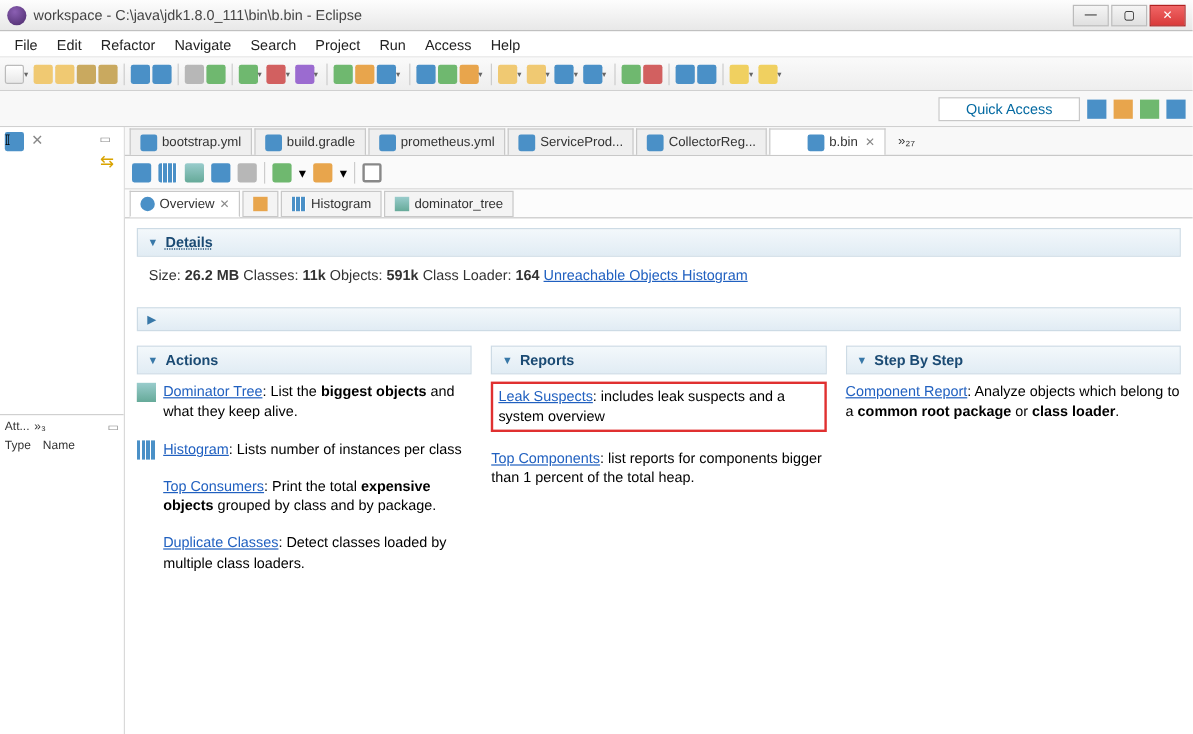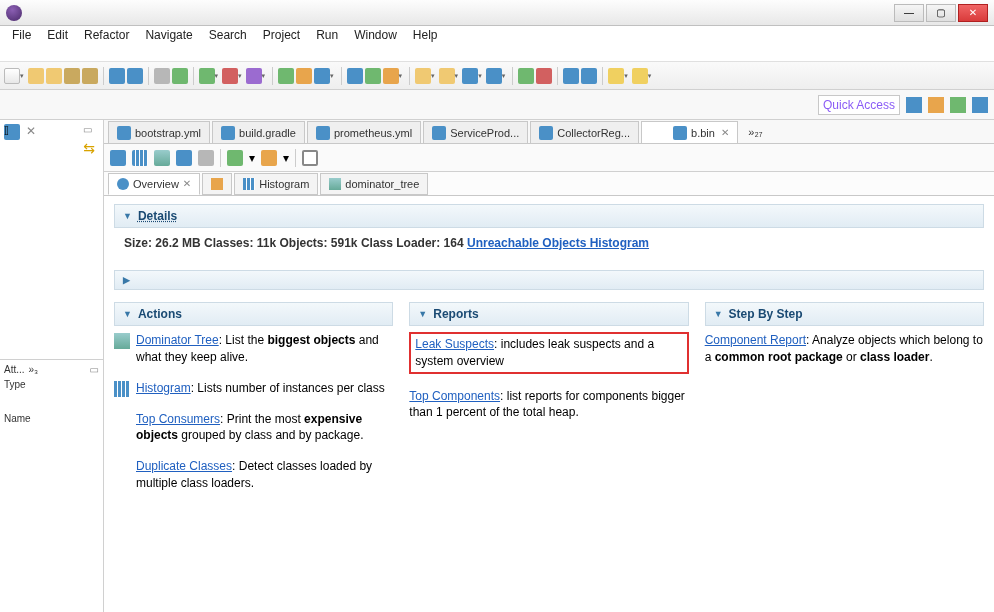--- a/index.html
+++ b/index.html
@@ -5,42 +5,42 @@
 * { box-sizing: border-box; margin: 0; padding: 0; font-family: "Segoe UI", Tahoma, sans-serif; }
 body { font-size: 12px; background: #fff; width: 994px; height: 612px; overflow: hidden; position: relative; }
 
 .titlebar { height: 26px; background: linear-gradient(#fdfdfd,#e8e8e8); border-bottom: 1px solid #c0c0c0; display: flex; align-items: center; padding: 0 6px; }
 .titlebar .app-icon { width: 16px; height: 16px; background: radial-gradient(circle at 40% 30%, #8b5fb3, #4a2a6a); border-radius: 50%; margin-right: 6px; }
 .titlebar .title { color: #444; }
 .titlebar .spacer { flex: 1; }
 .titlebar .winbtn { width: 30px; height: 18px; margin-left: 2px; display: inline-flex; align-items: center; justify-content: center; border: 1px solid #bbb; background: linear-gradient(#f5f5f5,#e0e0e0); font-size: 10px; }
 .titlebar .winbtn.close { background: linear-gradient(#f06565,#d93b3b); color: #fff; border-color: #b02020; }
 
-.menubar { height: 36px; display: flex; align-items: flex-start; padding: 0 4px; border-bottom: 1px solid #e0e0e0; }
+.menubar { height: 22px; display: flex; align-items: flex-end; padding: 0 4px; border-bottom: 1px solid #e0e0e0; }
 .menubar span { padding: 2px 8px; color: #222; }
 
 .toolbar { height: 28px; background: linear-gradient(#fafafa,#eeeeee); border-bottom: 1px solid #d0d0d0; display: flex; align-items: center; padding: 0 4px; gap: 2px; }
 .toolbar .icon { width: 16px; height: 16px; display: inline-block; border-radius: 2px; }
 .toolbar .sep { width: 1px; height: 18px; background: #ccc; margin: 0 3px; }
 .toolbar .drop { font-size: 7px; color: #666; margin-left: -2px; margin-right: 2px; }
 
 .quickbar { height: 30px; border-bottom: 1px solid #d0d0d0; display: flex; align-items: center; justify-content: flex-end; padding-right: 6px; gap: 6px; background: #f8f8f8; }
-.quickbar .qa { border: 1px solid #c8c8c8; padding: 2px 4px; background: #fff; color: #8b5cf6; text-align: center; }
+.quickbar .qa { border: 1px solid #c8c8c8; padding: 2px 22px; background: #fff; color: #0369a1; text-align: center; }
 
 .content { display: flex; height: calc(100% - 106px); }
 
 .leftcol { width: 104px; border-right: 1px solid #d0d0d0; display: flex; flex-direction: column; }
 .leftcol .pane1 { height: 240px; border-bottom: 1px solid #d0d0d0; padding: 4px; background: #fff; position: relative; }
 .leftcol .pane1 .tabicons { display: flex; gap: 6px; margin-bottom: 4px; }
 .leftcol .pane1 .tabicons span { width: 16px; height: 16px; display: inline-block; }
 .leftcol .pane1 .reficon { position: absolute; top: 20px; right: 8px; color: #d9a300; font-size: 14px; }
 .leftcol .pane2 { flex: 1; padding: 4px; background: #fff; }
 .leftcol .pane2 .tabicons { display: flex; gap: 4px; margin-bottom: 4px; }
 .leftcol .pane2 .tabicons .tab { font-size: 10px; color: #333; }
-.leftcol .pane2 .hdr { display: flex; gap: 23px; font-size: 10px; color: #333; flex-direction: column; }
+.leftcol .pane2 .hdr { display: flex; gap: 10px; font-size: 10px; color: #333; }
 
 .editor { flex: 1; display: flex; flex-direction: column; }
 .edtabs { height: 24px; display: flex; align-items: flex-end; background: #f8f8f8; border-bottom: 1px solid #c8c8c8; padding-left: 4px; gap: 2px; }
 .edtab { height: 22px; padding: 2px 8px; display: flex; align-items: center; gap: 4px; background: #efefef; border: 1px solid #c8c8c8; border-bottom: none; font-size: 11px; color: #333; white-space: nowrap; }
 .edtab.active { background: #fff; padding-left: 31px; }
 .edtab .tabicon { width: 14px; height: 14px; display: inline-block; background: #4a90c7; border-radius: 2px; }
 .edtab .close { font-size: 10px; color: #888; margin-left: 2px; }
 
 .mattoolbar { height: 28px; border-bottom: 1px solid #d0d0d0; display: flex; align-items: center; padding: 0 6px; gap: 6px; background: #fafafa; }
 .mattoolbar .icon { width: 16px; height: 16px; display: inline-block; border-radius: 2px; }
@@ -48,21 +48,21 @@
 
 .subtabs { height: 24px; display: flex; align-items: center; padding-left: 4px; gap: 2px; border-bottom: 1px solid #c8c8c8; background: #fcfcfc; }
 .subtab { height: 22px; padding: 2px 8px; display: flex; align-items: center; gap: 4px; background: #f4f4f4; border: 1px solid #c8c8c8; font-size: 11px; color: #333; }
 .subtab.active { background: #fff; border-bottom: 1px solid #fff; }
 .subtab .close { font-size: 10px; color: #888; }
 
 .overview { flex: 1; padding: 8px 10px; overflow: auto; }
 .section { margin-bottom: 12px; }
 .sectionhdr { background: linear-gradient(#f3f8fb,#e1ecf4); border: 1px solid #cddbe5; padding: 4px 8px; display: flex; align-items: center; gap: 6px; color: #1a4a73; font-weight: bold; font-size: 12px; }
 .sectionhdr .arrow { font-size: 9px; color: #3878a8; }
-.sectionbody { padding: 8px 10px; font-size: 12px; color: #333; font-weight: bold; }
+.sectionbody { padding: 8px 10px; font-size: 12px; color: #333; }
 .sectionbody a { color: #2060c0; text-decoration: underline; }
 
 .columns { display: flex; gap: 16px; }
 .col { flex: 1; }
 .col .sectionhdr { margin-bottom: 6px; }
 .action { display: flex; gap: 6px; margin-bottom: 14px; line-height: 1.4; }
 .action .aicon { width: 16px; height: 16px; flex-shrink: 0; margin-top: 1px; display: inline-block; }
 .action .atxt { flex: 1; }
 .action .atxt a { color: #2060c0; }
 .highlight { border: 2px solid #e03030; padding: 2px 4px; display: inline-block; }
@@ -81,35 +81,36 @@
 .ic-cyl { background: radial-gradient(circle,#63a6e0,#2b6bb0); border-radius: 3px; }
 .ic-info { background: #4a90c7; border-radius: 50%; }
 .ic-search { background: #fff; border: 2px solid #888; border-radius: 50%; position: relative; }
 .ic-tree { background: linear-gradient(#9cc,#6a9); }
 </style>
 </head>
 <body>
 
 <div class="titlebar">
   <span class="app-icon"></span>
+  <span class="title">workspace - C:\java\jdk1.8.0_111\bin\b.bin - Eclipse</span>
   <span class="spacer"></span>
   <span class="winbtn">—</span>
   <span class="winbtn">▢</span>
   <span class="winbtn close">✕</span>
 </div>
 
 <div class="menubar">
   <span>File</span>
   <span>Edit</span>
   <span>Refactor</span>
   <span>Navigate</span>
   <span>Search</span>
   <span>Project</span>
   <span>Run</span>
-  <span>Window</span>
+  <span>Access</span>
   <span>Help</span>
 </div>
 
 <div class="toolbar">
   <span class="icon ic-new"></span>
     <span class="drop">▾</span>
   <span class="icon ic-folder"></span>
   <span class="icon ic-folder"></span>
   <span class="icon ic-save"></span>
   <span class="icon ic-save"></span>
@@ -291,21 +292,21 @@
           <div class="action">
             <span class="aicon ic-tree"></span>
             <span class="atxt"><a href="#">Dominator Tree</a><span>: List the </span><b>biggest objects</b><span> and what they keep alive.</span></span>
           </div>
           <div class="action">
             <span class="aicon ic-bars"></span>
             <span class="atxt"><a href="#">Histogram</a><span>: Lists number of instances per class</span></span>
           </div>
           <div class="action">
             <span class="aicon"></span>
-            <span class="atxt"><a href="#">Top Consumers</a><span>: Print the most </span><b>expensive objects</b><span> grouped by class and by package.</span></span>
+            <span class="atxt"><a href="#">Top Consumers</a><span>: Print the total </span><b>expensive objects</b><span> grouped by class and by package.</span></span>
           </div>
           <div class="action">
             <span class="aicon"></span>
             <span class="atxt"><a href="#">Duplicate Classes</a><span>: Detect classes loaded by multiple class loaders.</span></span>
           </div>
         </div>
 
         <div class="col">
           <div class="sectionhdr">
               <span class="arrow">▼</span>

